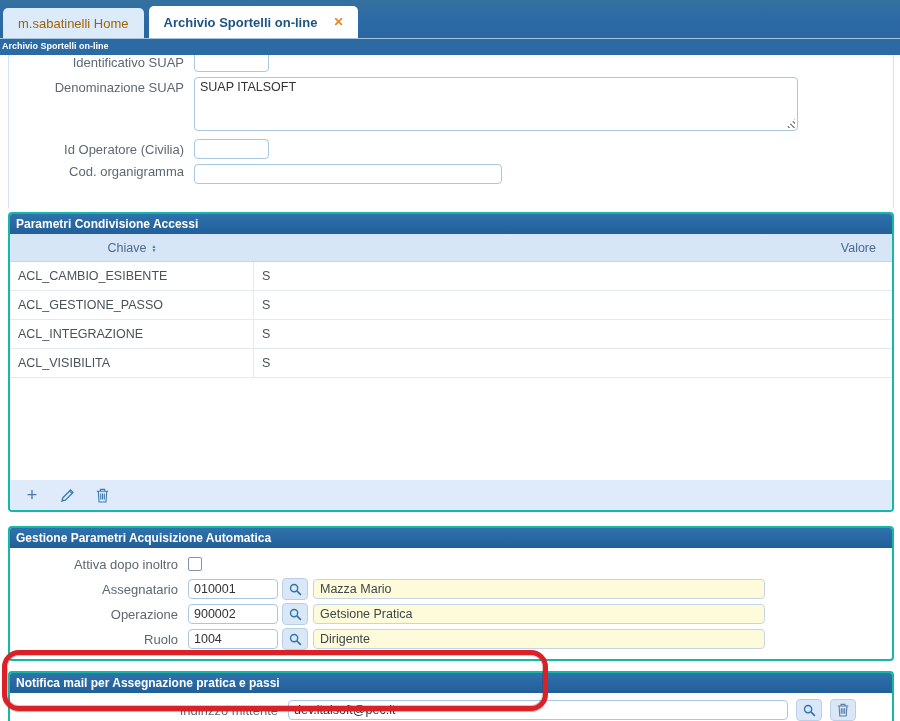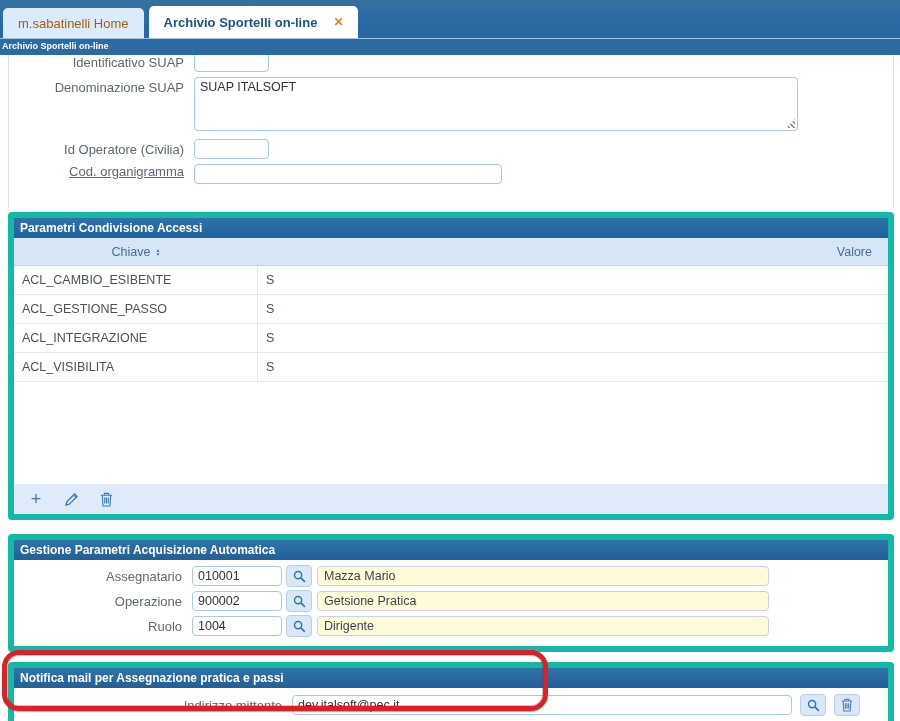--- a/index.html
+++ b/index.html
@@ -18,36 +18,36 @@
   .breadcrumb { height:17px; background:#2b6aa3; border-top:1px solid #a7c4de; color:#fff;
                 font-size:9px; font-weight:bold; line-height:15px; padding-left:2px; }
 
   .content { padding:0 6px 0 8px; }
 
   
   .form-panel { border-left:1px solid #d3e2f2; border-right:1px solid #d3e2f2;
                 height:153px; overflow:hidden; padding-top:0; }
   .form-row { display:flex; align-items:flex-start; margin-bottom:5px; }
   .flabel { width:185px; text-align:right; padding-right:10px; color:#5d6873; padding-top:3px; flex-shrink:0; }
-  .flabel2 { padding-top:0;text-decoration:underline; }
+  .flabel2 { padding-top:0; }
   .flabel2 .l2 { padding-right:28px;margin-top:47px; }
   .tinput { border:1px solid #a9c7e1; border-radius:4px; height:20px; padding:7px 5px;
             font:inherit; font-size:12.5px; color:#333; background:#fff; outline:none; }
   .w-small { width:75px; }
   .w-mid   { width:308px; }
   .row-clipped { margin-top:-3px; }
   .ta-wrap { position:relative; }
   textarea.dn { width:604px; height:54px; border:1px solid #a9c7e1; border-radius:4px;
                 font:inherit; font-size:12.5px; color:#333; padding:2px 5px; resize:none; outline:none; }
   .resize-handle { position:absolute; right:3px; bottom:6px; width:9px; height:9px;
                    background:repeating-linear-gradient(45deg, transparent 0 2px, #8b8b8b 2px 3.3px);
                    clip-path:polygon(100% 0, 100% 100%, 0 100%); }
 
   
-  .section { border:6px solid #14b8a6; border-radius:4px; margin-top:4px; overflow:hidden; background:#fff; }
+  .section { border:2px solid #14b8a6; border-radius:4px; margin-top:4px; overflow:hidden; background:#fff; }
   .sec-header { height:20px; background:linear-gradient(180deg,#2f72ac 0%, #225f99 100%);
                 color:#fff; font-size:12px; font-weight:bold; display:flex; align-items:center; padding-left:6px; }
 
   
   .thead { display:flex; height:28px; background:#d7e6f7; align-items:center; color:#4a6b92;
            font-size:12.5px; border-bottom:1px solid #c3d6ea; }
   .th-chiave { width:244px; display:flex; justify-content:center; align-items:center; gap:5px; cursor:pointer; }
   .th-valore { flex:1; text-align:right; padding-right:16px; cursor:pointer; }
   .sort-icon { display:inline-flex; flex-direction:column; font-size:5px; line-height:4px; color:#4a77a8; }
   .trow { display:flex; height:29px; border-bottom:1px solid #e1eaf4; font-size:12.5px; color:#4a5259; }
@@ -170,20 +170,24 @@
               <path d="M.8 3.2h11.4M4.4 3V1.4h4.2V3M2.3 3.4l.7 10.6h7l.7-10.6M4.7 5.6v6M6.5 5.6v6M8.3 5.6v6" fill="none" stroke="#3d7ab0" stroke-width="1.1"></path>
             </svg>
         </div>
       </div>
     </div>
 
     <div class="section sec-auto">
       <div class="sec-header">Gestione Parametri Acquisizione Automatica</div>
       <div class="g-body">
         <div class="g-row">
+          <div class="g-label">Attiva dopo inoltro</div>
+          <div class="checkbox"></div>
+        </div>
+        <div class="g-row">
           <div class="g-label">Assegnatario</div>
           <input class="tinput code-input" value="010001" style="">
           <div class="mini-btn">
             <svg width="13" height="13" viewBox="0 0 13 13">
                 <circle cx="5.1" cy="5.1" r="3.6" fill="none" stroke="#2e74ad" stroke-width="1.4"></circle>
                 <path d="M7.9 7.9l4 4" stroke="#2e74ad" stroke-width="1.6"></path>
               </svg>
           </div>
           <div class="ro-field">Mazza Mario</div>
         </div>

